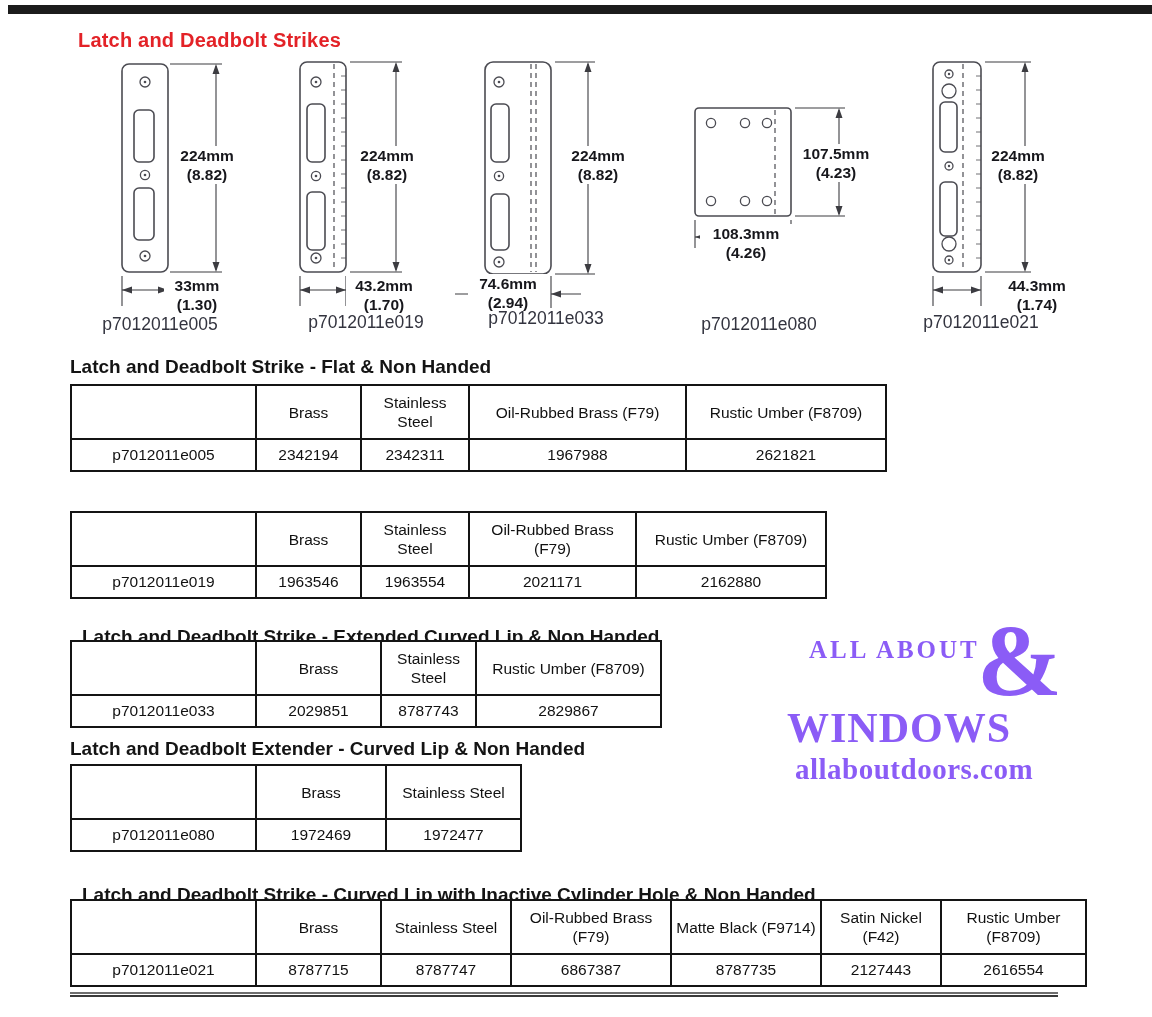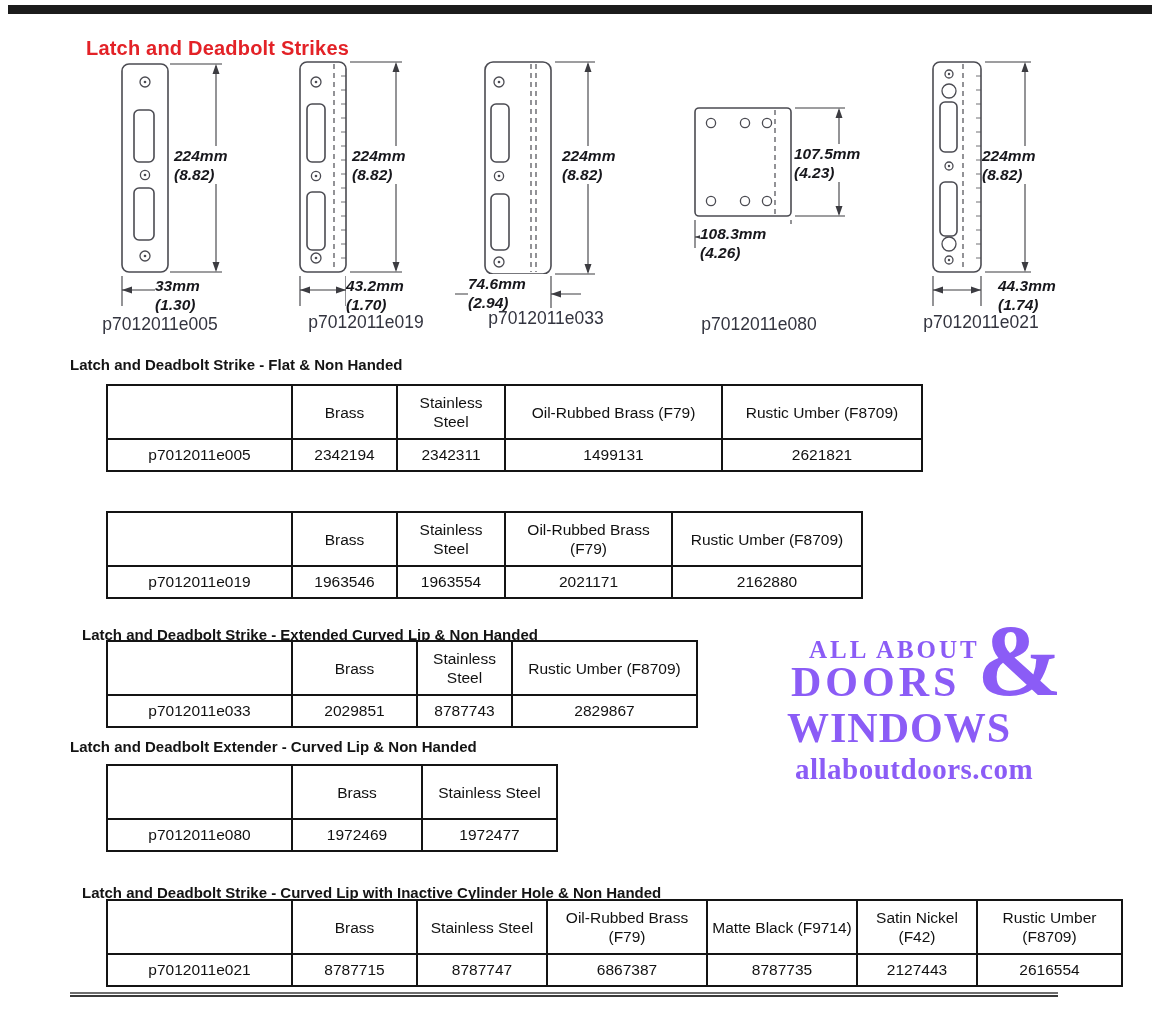--- a/index.html
+++ b/index.html
@@ -10,25 +10,25 @@
   
   svg{position:absolute;overflow:visible;}
   .plate{fill:#ffffff;stroke:#4b4b52;stroke-width:1.6;}
   .hole{fill:#ffffff;stroke:#4b4b52;stroke-width:1.3;}
   .dot{fill:#4b4b52;stroke:none;}
   .dash{fill:none;stroke:#4b4b52;stroke-width:1.2;stroke-dasharray:5 4;}
   .tick{fill:none;stroke:#4b4b52;stroke-width:.8;}
   .dim{fill:none;stroke:#3c3c41;stroke-width:1.1;}
   .ar{fill:#3c3c41;stroke:none;}
   .dim-label{position:absolute;font-size:15.5px;line-height:19px;font-weight:bold;
-             background:#fff;color:#17171c;font-style:italic;}
+             text-align:center;background:#fff;color:#17171c;}
   .part-label{position:absolute;font-size:17.5px;text-align:center;color:#33343f;}
   
-  .sec-title{position:absolute;font-size:15px;font-weight:bold;color:#141414;white-space:nowrap;text-align:center;}
-  table{position:absolute;border-collapse:collapse;table-layout:fixed;background:#fff;margin-left:36px;}
+  .sec-title{position:absolute;font-size:19px;font-weight:bold;color:#141414;white-space:nowrap;text-align:center;}
+  table{position:absolute;border-collapse:collapse;table-layout:fixed;background:#fff;}
   th,td{border:2px solid #141414;text-align:center;vertical-align:middle;
         font-size:15.5px;padding:0 4px;overflow:hidden;}
   thead th{height:52px;font-weight:normal;line-height:19px;}
   tbody td{height:30px;}
   
   .watermark{position:absolute;left:785px;top:636px;width:290px;height:160px;
              font-family:"Liberation Serif",serif;font-weight:bold;}
   .watermark div{position:absolute;white-space:nowrap;}
   .wm-1{left:24px;top:0px;font-size:25px;letter-spacing:3px;}
   .wm-amp{left:192px;top:-34px;font-size:102px;}
@@ -37,21 +37,21 @@
   .wm-4{left:10px;top:117px;font-size:29px;letter-spacing:.5px;}
   .bottom-rule{position:absolute;left:70px;top:992px;width:988px;height:5px;
                background:linear-gradient(to bottom,#6e6e6e 0 2px,#ffffff 2px 3px,#3a3a3a 3px 5px);}
 </style>
 </head>
 <body>
 
 <div class="page">
 
   <div class="topbar"></div>
-  <h1 class="page-title" style="margin: 16px; color: rgb(227, 34, 39);">Latch and Deadbolt Strikes</h1>
+  <h1 class="page-title" style="margin: 8px; color: rgb(227, 34, 39);">Latch and Deadbolt Strikes</h1>
 
   <div>
     <svg style="left:112px;top:56px;" width="150" height="265" viewBox="0 0 150 265">
       <g>
         <rect class="plate" x="10" y="8" width="46" height="208" rx="7"></rect>
         <rect class="plate" x="22" y="54" width="20" height="52" rx="5"></rect>
         <rect class="plate" x="22" y="132" width="20" height="52" rx="5"></rect>
         <circle class="hole" cx="33" cy="26" r="5"></circle>
           <circle class="dot" cx="33" cy="26" r="1.3"></circle>
         <circle class="hole" cx="33" cy="119" r="4.6"></circle>
@@ -67,21 +67,21 @@
         <path class="dim" d="M10 220 V250 M56 220 V250"></path>
         <path class="dim" d="M10 234 H56"></path>
         <polygon class="ar" points="10,234 20,230.5 20,237.5"></polygon>
         <polygon class="ar" points="56,234 46,230.5 46,237.5"></polygon>
       </g>
     </svg>
     <div class="dim-label" style="left:174px;top:146px;width:66px;">
       <span style="display:block">224mm</span>
       <span style="display:block">(8.82)</span>
     </div>
-    <div class="dim-label" style="left:155px;top:276px;width:66px;">
+    <div class="dim-label" style="left:164px;top:276px;width:66px;">
       <span style="display:block">33mm</span>
       <span style="display:block">(1.30)</span>
     </div>
     <div class="part-label" style="left:88px;top:314px;width:144px;">p7012011e005</div>
   </div>
 
   <div>
     <svg style="left:290px;top:54px;" width="160" height="270" viewBox="0 0 160 270">
       <g>
         <rect class="plate" x="10" y="8" width="46" height="210" rx="7"></rect>
@@ -243,21 +243,21 @@
           <th>Stainless Steel</th>
           <th>Oil-Rubbed Brass (F79)</th>
           <th>Rustic Umber (F8709)</th>
         </tr>
       </thead>
       <tbody>
         <tr>
           <td>p7012011e005</td>
           <td>2342194</td>
           <td>2342311</td>
-          <td>1499131</td>
+          <td>1967988</td>
           <td>2621821</td>
         </tr>
       </tbody>
     </table>
 
   <table style="left:70px;top:511px;">
       <colgroup>
         <col style="width: 185px;">
         <col style="width: 105px;">
         <col style="width: 108px;">
@@ -364,19 +364,18 @@
           <td>8787735</td>
           <td>2127443</td>
           <td>2616554</td>
         </tr>
       </tbody>
     </table>
 
   <div class="watermark" style="color: #8b5cf6; text-align: center;">
     <div class="wm-1">ALL ABOUT</div>
     <div class="wm-amp">&amp;</div>
-    <div class="wm-2">DOORS</div>
     <div class="wm-3">WINDOWS</div>
     <div class="wm-4">allaboutdoors.com</div>
   </div>
 
   <div class="bottom-rule"></div>
 </div>
 
 </body></html>

